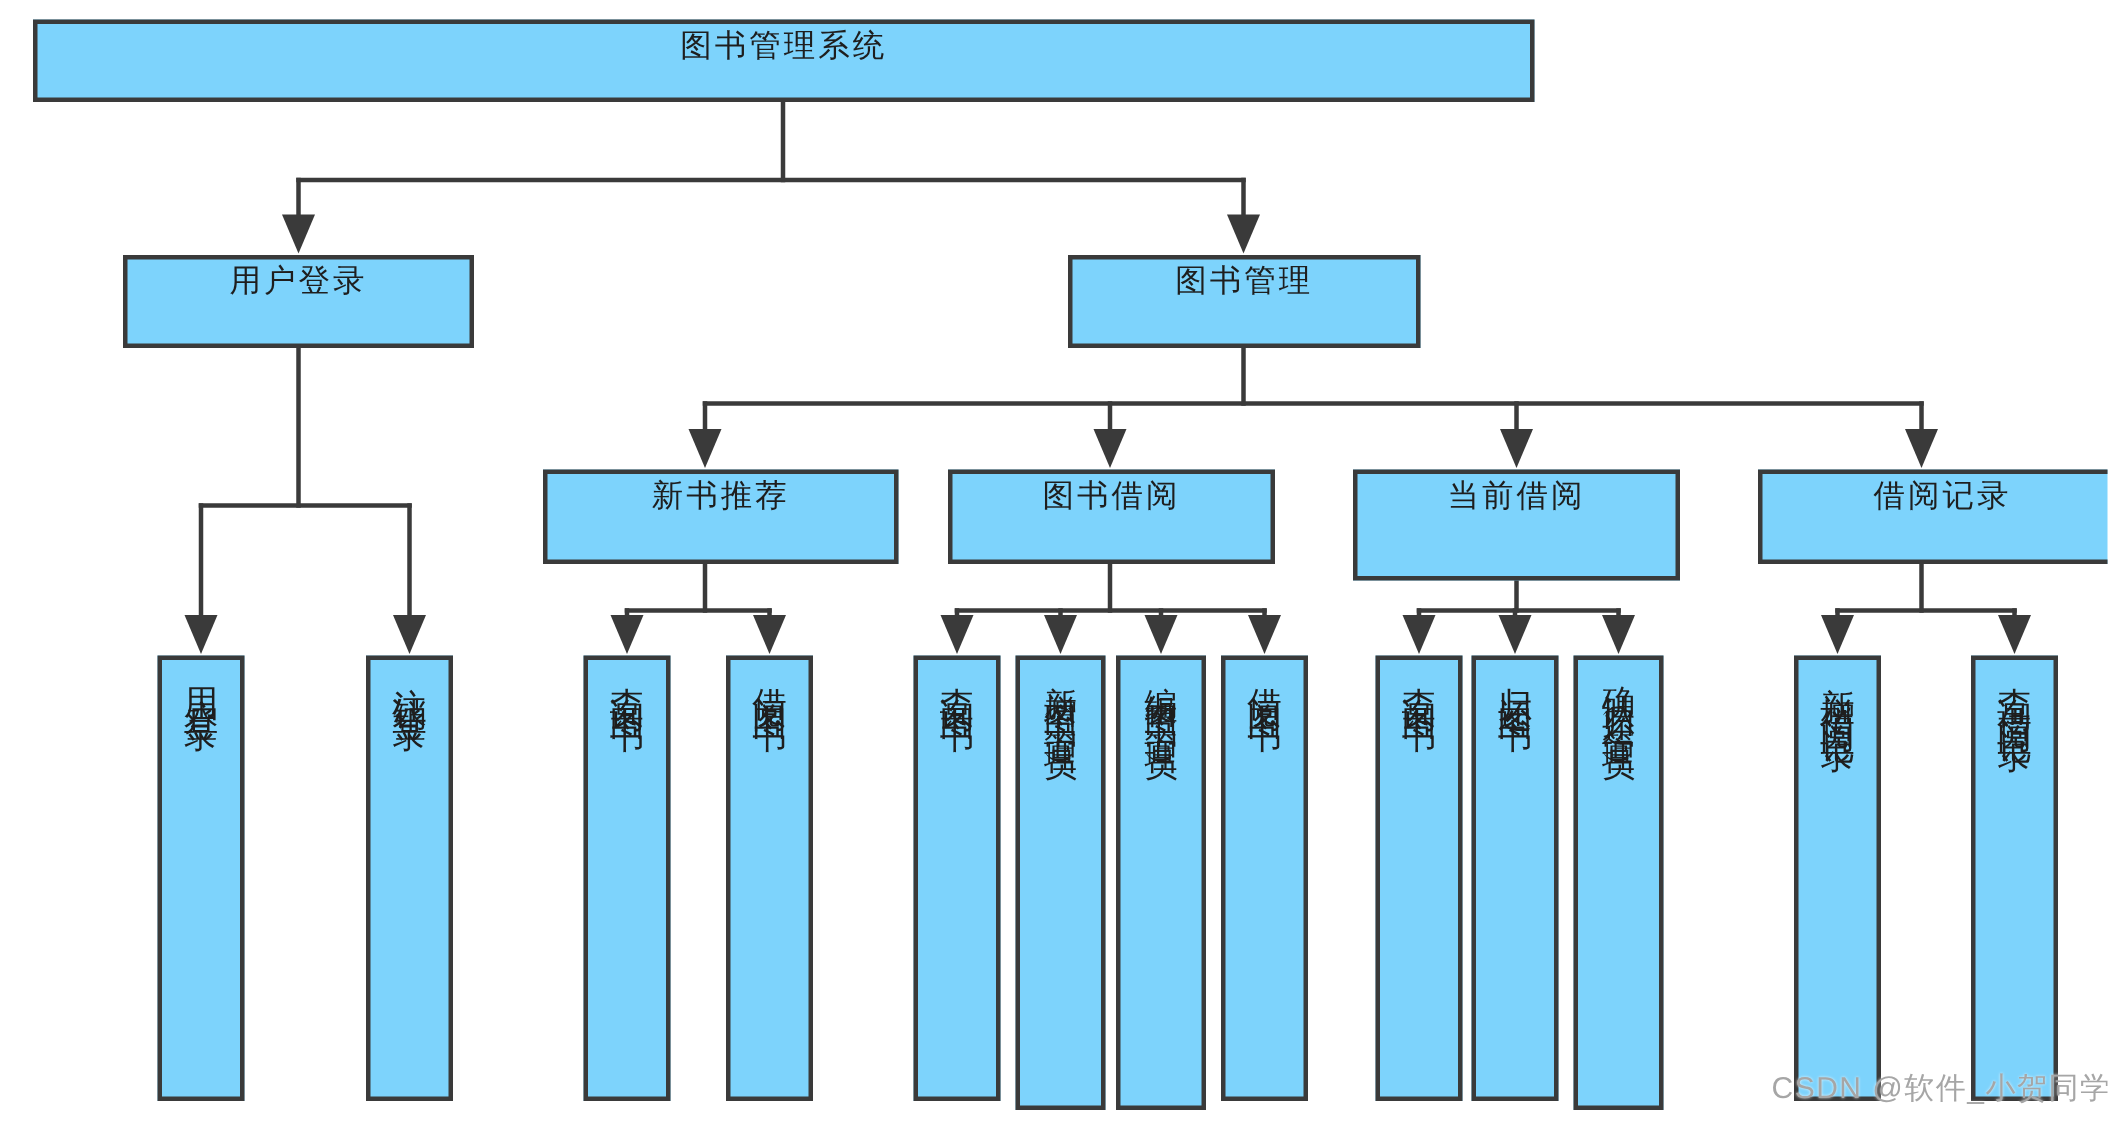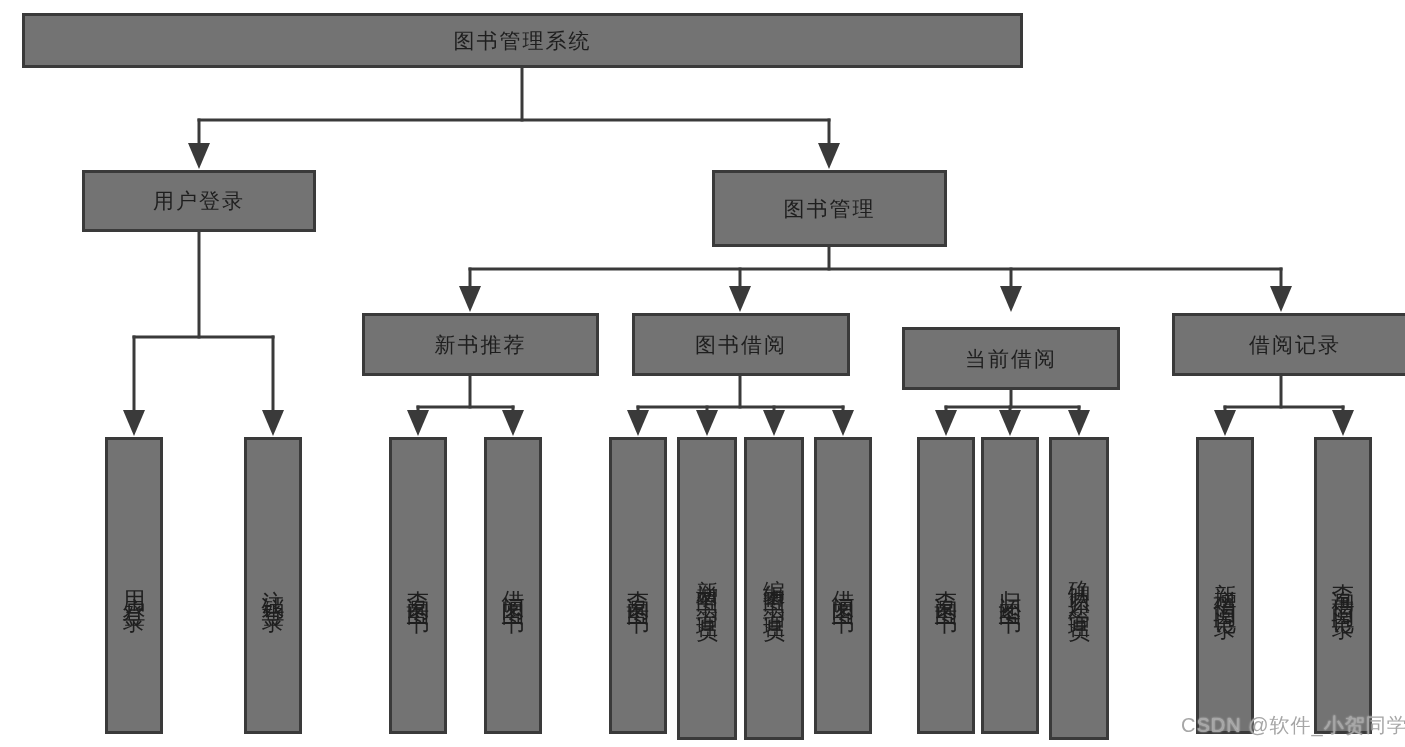--- a/index.html
+++ b/index.html
@@ -13,23 +13,23 @@
     width:1405px;height:747px;position:relative;overflow:hidden;
     background:var(--background);
     font-family:"Liberation Sans","DejaVu Sans",sans-serif;
     color:var(--text);
   }
   #stage{position:absolute;inset:0;width:1405px;height:747px;}
   svg.connectors{position:absolute;left:0;top:0;width:1405px;height:747px;color:var(--line);}
   svg.connectors line{stroke:currentColor;stroke-width:3;stroke-linecap:square;}
   svg.connectors polygon{fill:currentColor;stroke:none;}
   .node{
-    position:absolute;box-sizing:border-box;background:#737373;
+    position:absolute;box-sizing:border-box;background:#7dd3fc;
     border:3px solid var(--line);
-    display:flex;align-items:center;justify-content:center;
+    display:flex;align-items:flex-start;justify-content:center;
     z-index:2;
   }
   .node.h span{font-size:21px;letter-spacing:2px;white-space:nowrap;}
   .node.leaf span{
     writing-mode:vertical-rl;
     font-size:23px;letter-spacing:7px;line-height:1;
     white-space:nowrap;
   }
   .node.leaf.long span{font-size:22px;letter-spacing:6px;}
   .watermark{
@@ -120,31 +120,31 @@
     </g>
   </svg>
 
   <div class="node h" style="left:22px;top:13px;width:1001px;height:55px">
     <span>图书管理系统</span>
   </div>
 
   <div class="node h" style="left:82px;top:170px;width:234px;height:62px">
     <span>用户登录</span>
   </div>
-  <div class="node h" style="left:712px;top:170px;width:235px;height:77px">
+  <div class="node h" style="left:712px;top:170px;width:235px;height:62px">
     <span>图书管理</span>
   </div>
 
   <div class="node h" style="left:362px;top:313px;width:237px;height:63px">
     <span>新书推荐</span>
   </div>
   <div class="node h" style="left:632px;top:313px;width:218px;height:63px">
     <span>图书借阅</span>
   </div>
-  <div class="node h" style="left:902px;top:327px;width:218px;height:63px">
+  <div class="node h" style="left:902px;top:313px;width:218px;height:74px">
     <span>当前借阅</span>
   </div>
   <div class="node h" style="left:1172px;top:313px;width:246px;height:63px">
     <span>借阅记录</span>
   </div>
 
   <div class="node leaf" style="left:105px;top:437px;width:58px;height:297px">
     <span>用户登录</span>
   </div>
   <div class="node leaf" style="left:244px;top:437px;width:58px;height:297px">

